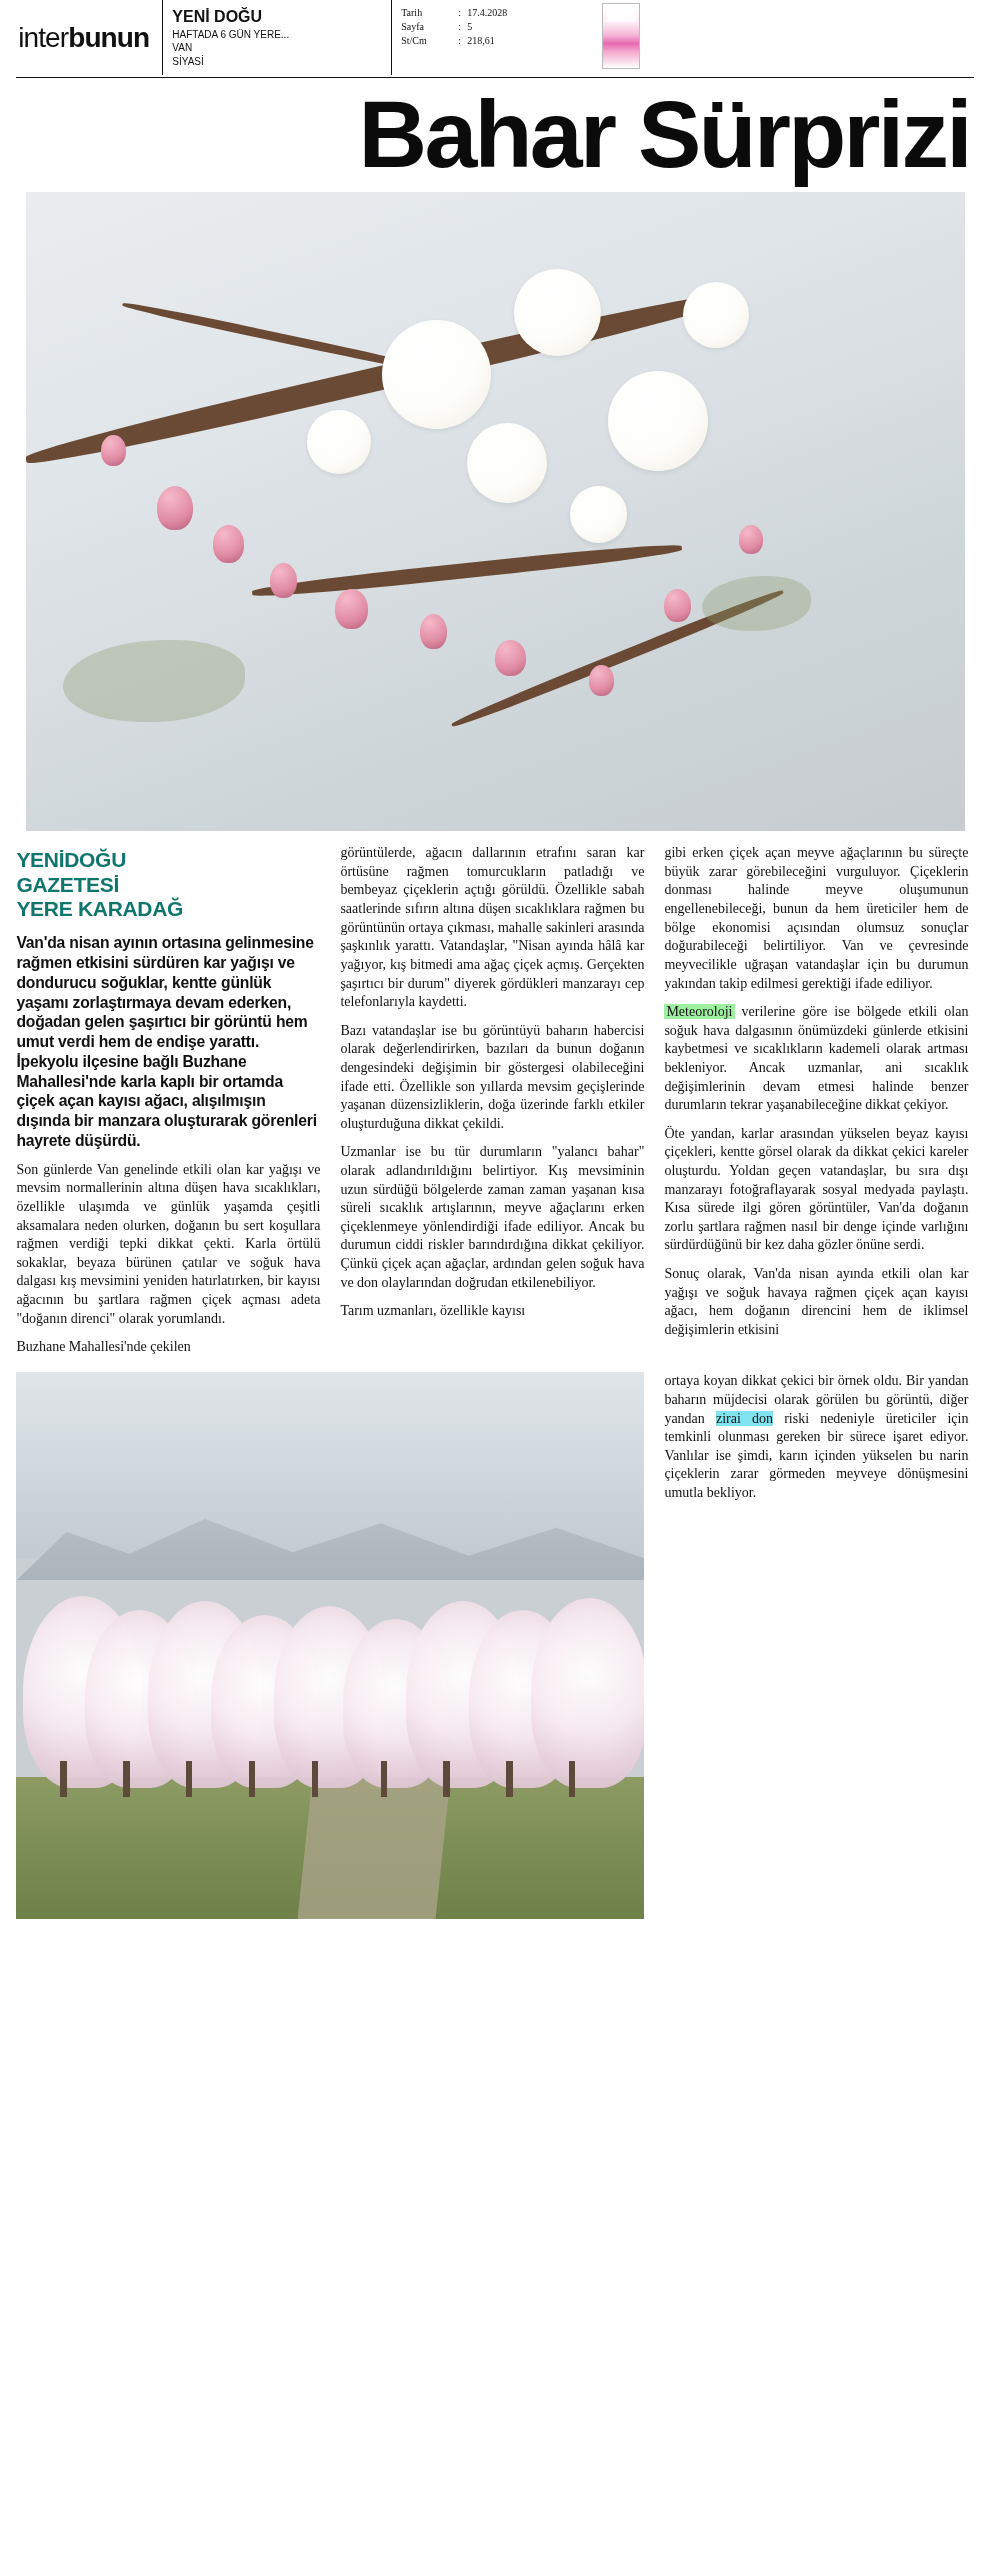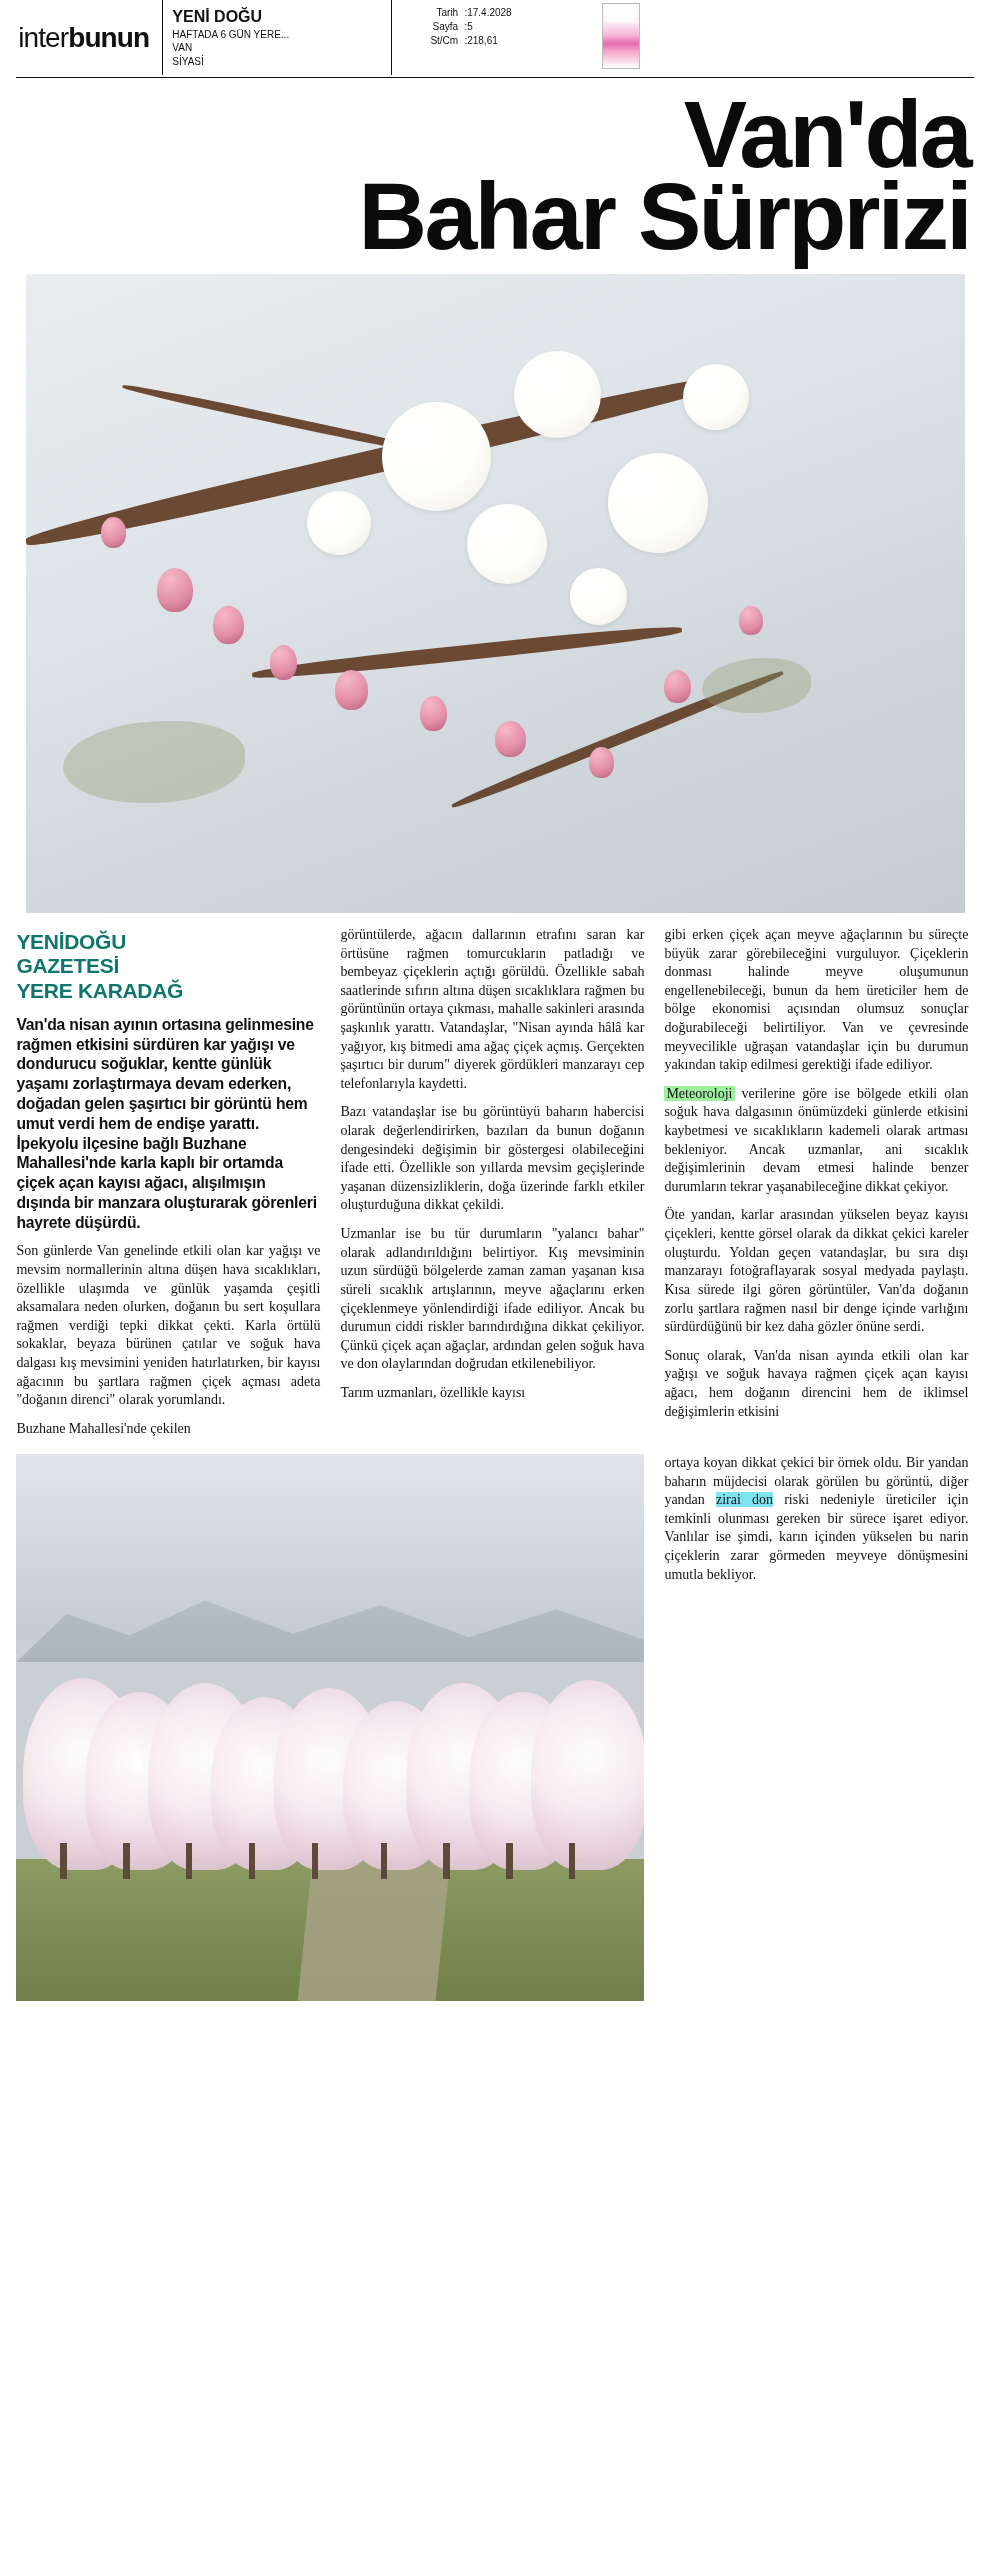--- a/index.html
+++ b/index.html
@@ -38,26 +38,25 @@
     width: 210px;
     font-family: "Liberation Sans", sans-serif;
     font-size: 10px;
     line-height: 1.38;
     padding-top: 5.5px;
     color: #111;
   }
   .meta-left .t1 { font-weight: 700; font-size: 16px; }
   .meta-right {
     width: 201px;
-    font-family: Liberation Sans, sans-serif;
+    font-family: Liberation Serif, serif;
     font-size: 10px;
     line-height: 1.4;
     padding-top: 5.5px;
     color: #111;
-    text-align: right;
   }
   .meta-right .row { display: flex; }
   .meta-right .k { width: 57px; }
   .meta-right .c { width: 9px; }
   .thumb-wrap { flex: 1; display: flex; justify-content: flex-start; padding-top: 2.7px; }
   .thumb {
     width: 38px; height: 66px;
     border: 0.9px solid #bbb;
     background: linear-gradient(180deg,#ffffff 0%,#fdeef6 28%,#f6b9d8 48%,#e86ab0 62%,#f3a6cb 74%,#ffffff 100%);
     position: relative;
@@ -236,21 +235,20 @@
         <span class="c">:</span>
         <span>218,61</span>
       </div>
     </div>
     <div class="thumb-wrap">
       <div class="thumb"></div>
     </div>
   </div>
 
   <div class="headline">
-    <span class="l1">Van'da</span>
     <span class="l2">Bahar Sürprizi</span>
   </div>
 
   <div class="hero">
     <div class="sky"></div>
     <div class="branch b1"></div>
     <div class="branch b2"></div>
     <div class="branch b3"></div>
     <div class="branch b4"></div>
 

